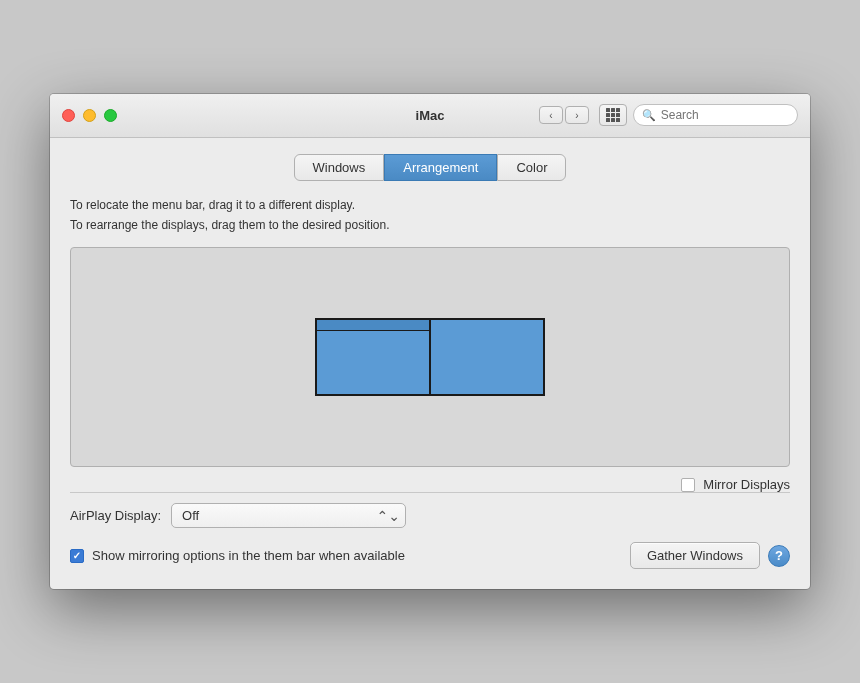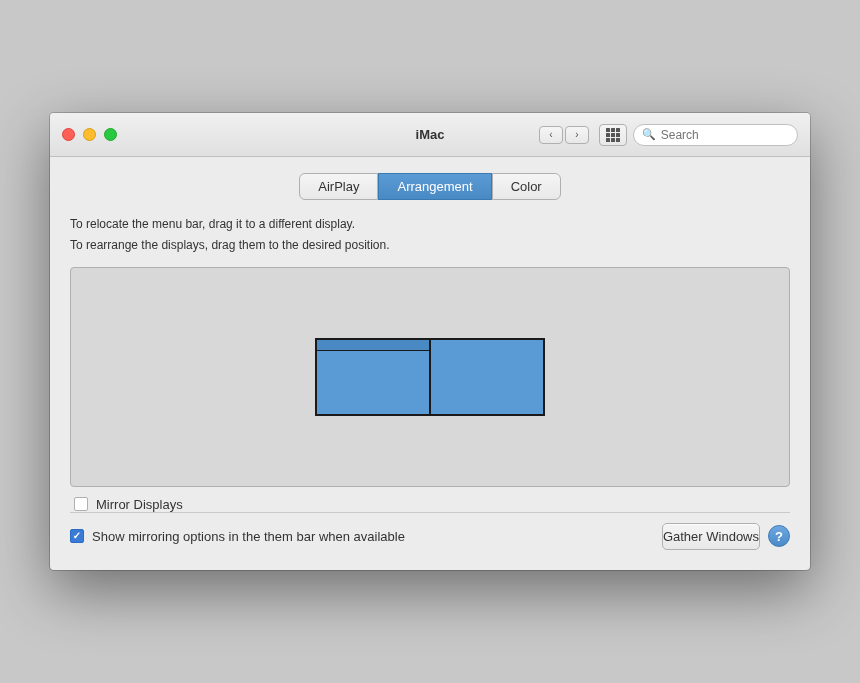--- a/index.html
+++ b/index.html
@@ -218,20 +218,21 @@
       height: 10px;
       background: #4a8ac4;
       border-bottom: 1px solid #1a1a1a;
     }
 
     .mirror-row {
       display: flex;
       align-items: center;
       gap: 8px;
       padding-left: 4px;
+      justify-content: flex-end;
     }
 
     .checkbox-custom {
       width: 14px;
       height: 14px;
       border: 1px solid #b0b0b0;
       border-radius: 2px;
       background: white;
       display: inline-block;
       flex-shrink: 0;
@@ -324,21 +325,21 @@
       color: #333;
     }
 
     .show-mirroring-right {
       display: flex;
       align-items: center;
       gap: 8px;
     }
 
     .gather-btn {
-      padding: 5px 0;
+      padding: 5px 16px;
       background: linear-gradient(to bottom, #f5f5f5, #e8e8e8);
       border: 1px solid #b0b0b0;
       border-radius: 5px;
       font-size: 13px;
       color: #333;
       cursor: pointer;
       box-shadow: 0 1px 1px rgba(255,255,255,0.8) inset;
     }
 
     .help-btn {
@@ -399,21 +400,21 @@
       <div class="search-box">
         <span class="search-icon-char">🔍</span>
         <input class="search-input" type="text" placeholder="Search" style="">
       </div>
     </div>
   </div>
 
   <div class="content">
 
     <div class="tabs">
-      <div class="tab">AirPlay</div>
+      <div class="tab">Windows</div>
       <div class="tab active">Arrangement</div>
       <div class="tab">Color</div>
     </div>
 
     <div class="instruction-text">
       <div>To relocate the menu bar, drag it to a different display.</div>
       <div>To rearrange the displays, drag them to the desired position.</div>
     </div>
 
     <div class="display-area">
@@ -423,20 +424,30 @@
       </div>
     </div>
 
     <div class="mirror-row">
       <div class="checkbox-custom"></div>
       <span class="mirror-label">Mirror Displays</span>
     </div>
 
     <div class="bottom-section">
 
+      <div class="airplay-row">
+        <span class="airplay-label">AirPlay Display:</span>
+        <div class="select-wrapper">
+          <select class="airplay-select">
+            <option>Off</option>
+            <option>Apple TV</option>
+          </select>
+          <span class="select-arrow">⌃⌄</span>
+        </div>
+      </div>
 
       <div class="show-mirroring-row">
         <div class="show-mirroring-left">
           <div class="checkbox-blue">
             <span class="checkmark">✓</span>
           </div>
           <span class="show-mirroring-label">Show mirroring options in the them bar when available</span>
         </div>
         <div class="show-mirroring-right">
           <button class="gather-btn">Gather Windows</button>

